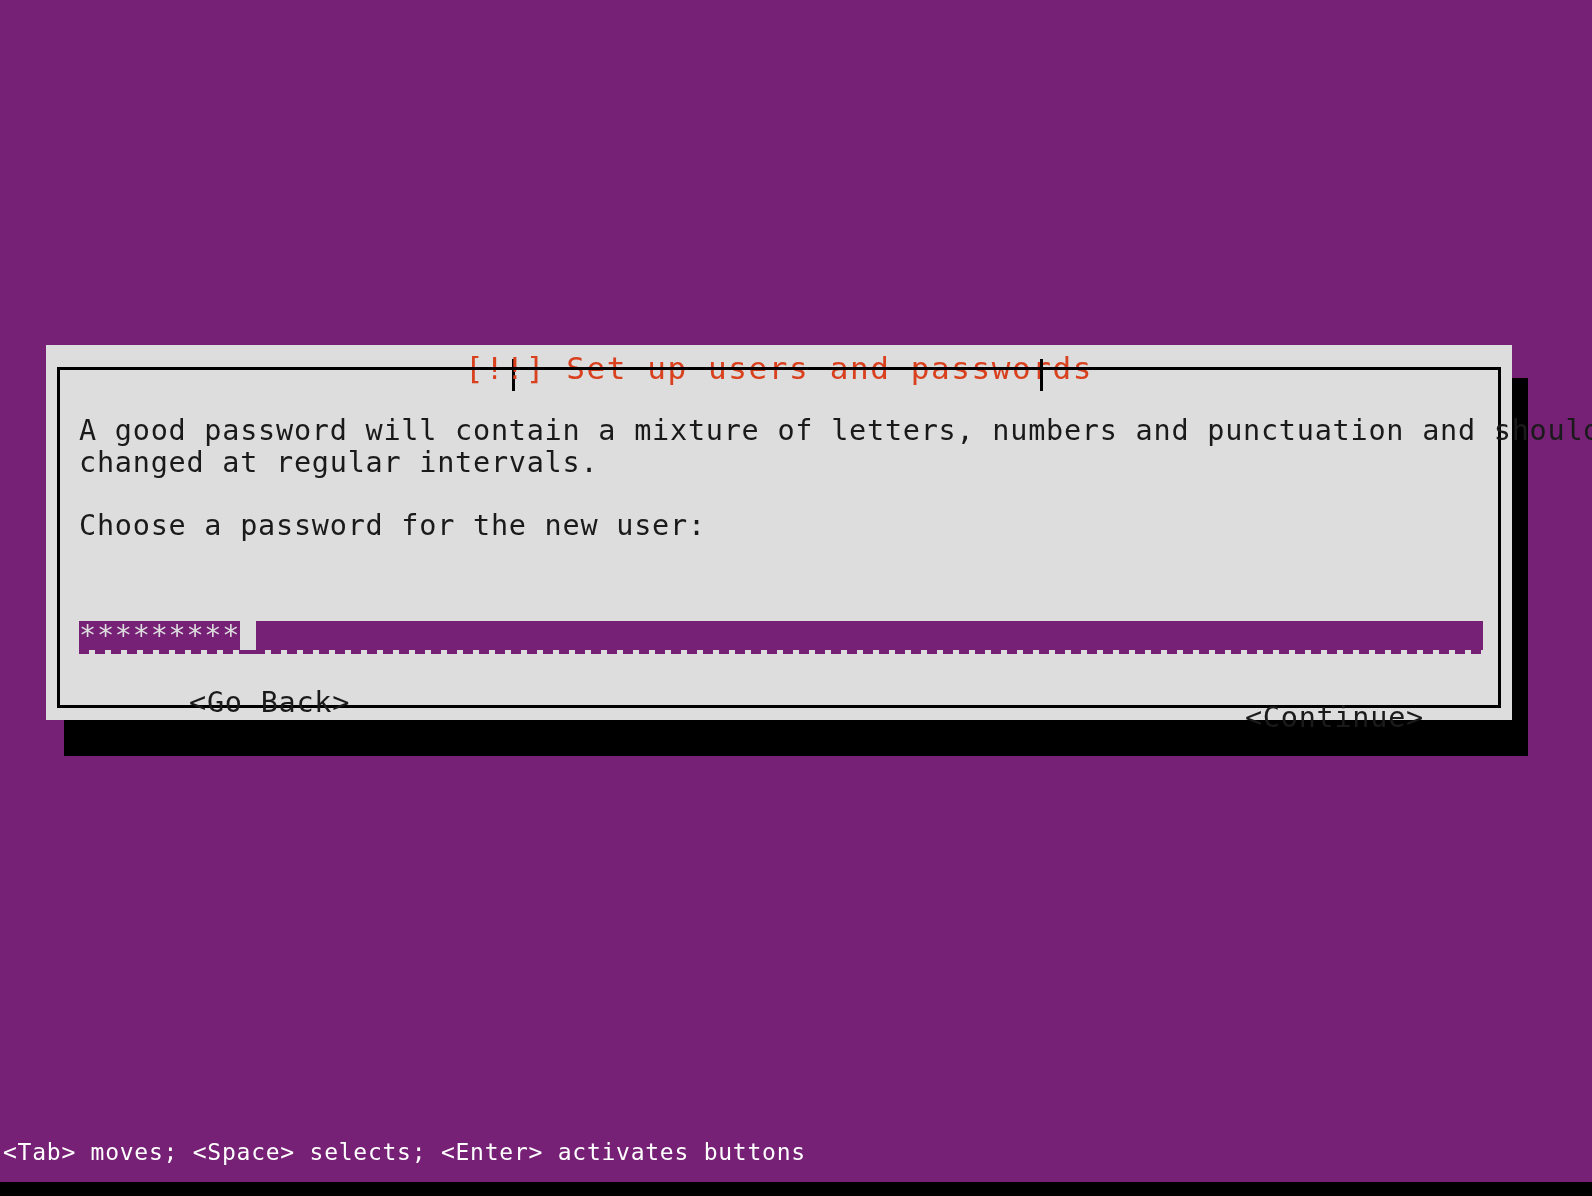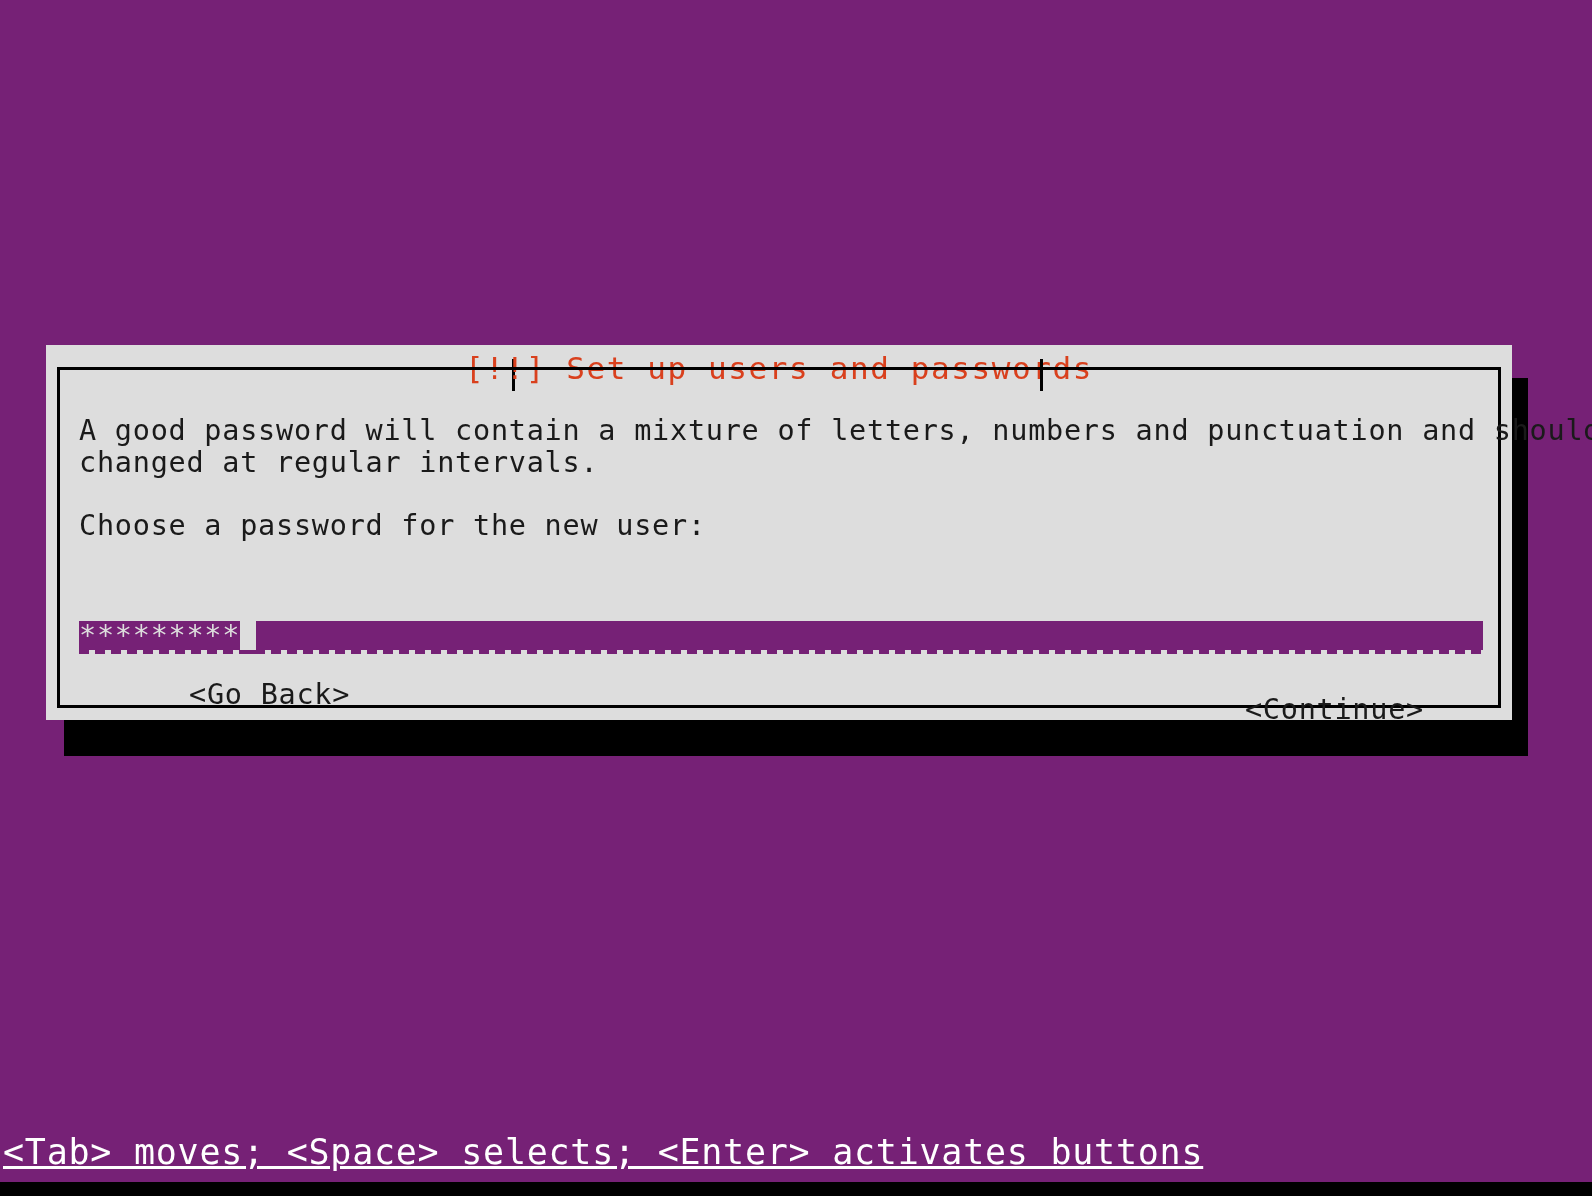--- a/index.html
+++ b/index.html
@@ -171,21 +171,21 @@
     height: 4px;
     background: #762176;
     z-index: 5;
   }
 
   
   #button-row {
     position: absolute;
     left: 0;
     right: 0;
-    top: 272px;
+    top: 280px;
     height: 40px;
   }
   .dlg-button {
     position: absolute;
     color: #1a1a1a;
     font-size: 28.5px;
     line-height: 40px;
     letter-spacing: 0.75px;
     white-space: nowrap;
     background: transparent;
@@ -195,25 +195,24 @@
   }
   #go-back-button  { left: 110px; }
   #continue-button { right: 66px; margin-top: 15px; }
 
   
   #footer-hint {
     position: absolute;
     left: 3px;
     top: 1135px;
     color: #ffffff;
-    font-size: 35px;
+    font-size: 23px;
     line-height: 34px;
     letter-spacing: 0.75px;
     white-space: pre;
-    text-decoration: underline;
   }
 
   
   #bottom-strip {
     position: absolute;
     left: 0;
     top: 1182px;
     width: 1592px;
     height: 14px;
     background: #000000;

